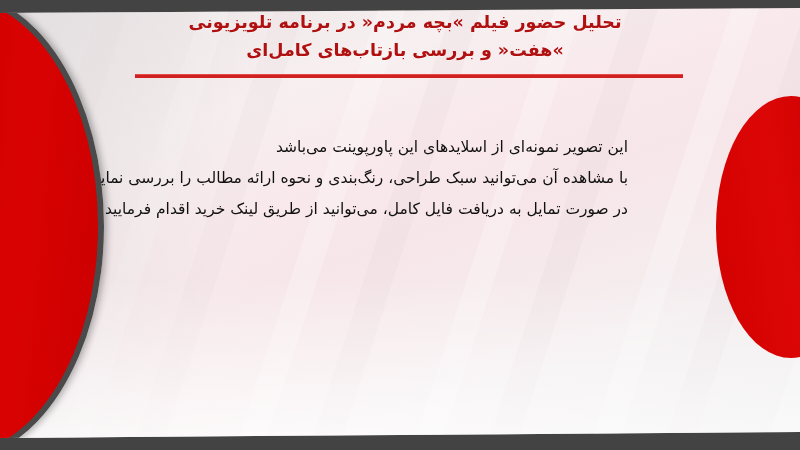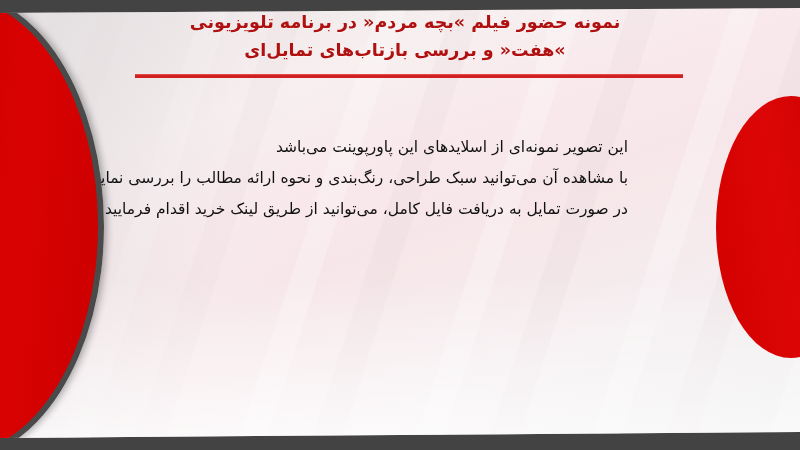--- a/index.html
+++ b/index.html
@@ -156,22 +156,22 @@
 
   <div class="canvas">
 
     <div class="streaks"></div>
     <div class="wash-left"></div>
     <div class="wash-bottom"></div>
 
     <div class="red-right"></div>
 
     <div class="title-block">
-      <div class="title-line">نمونه حضور فیلم »بچه مردم« در برنامه تلویزیونی</div>
-      <div class="title-line">»هفت« و بررسی بازتاب‌های تمایل‌ای</div>
+      <div class="title-line">تحلیل حضور فیلم »بچه مردم« در برنامه تلویزیونی</div>
+      <div class="title-line">»هفت« و بررسی بازتاب‌های کامل‌ای</div>
       <div class="title-rule"></div>
     </div>
 
     <div class="body-block">
       <div class="body-line">این تصویر نمونه‌ای از اسلایدهای این پاورپوینت می‌باشد</div>
       <div class="body-line">با مشاهده آن می‌توانید سبک طراحی، رنگ‌بندی و نحوه ارائه مطالب را بررسی نمایید</div>
       <div class="body-line">در صورت تمایل به دریافت فایل کامل، می‌توانید از طریق لینک خرید اقدام فرمایید</div>
     </div>
 
     <div class="red-left"></div>

